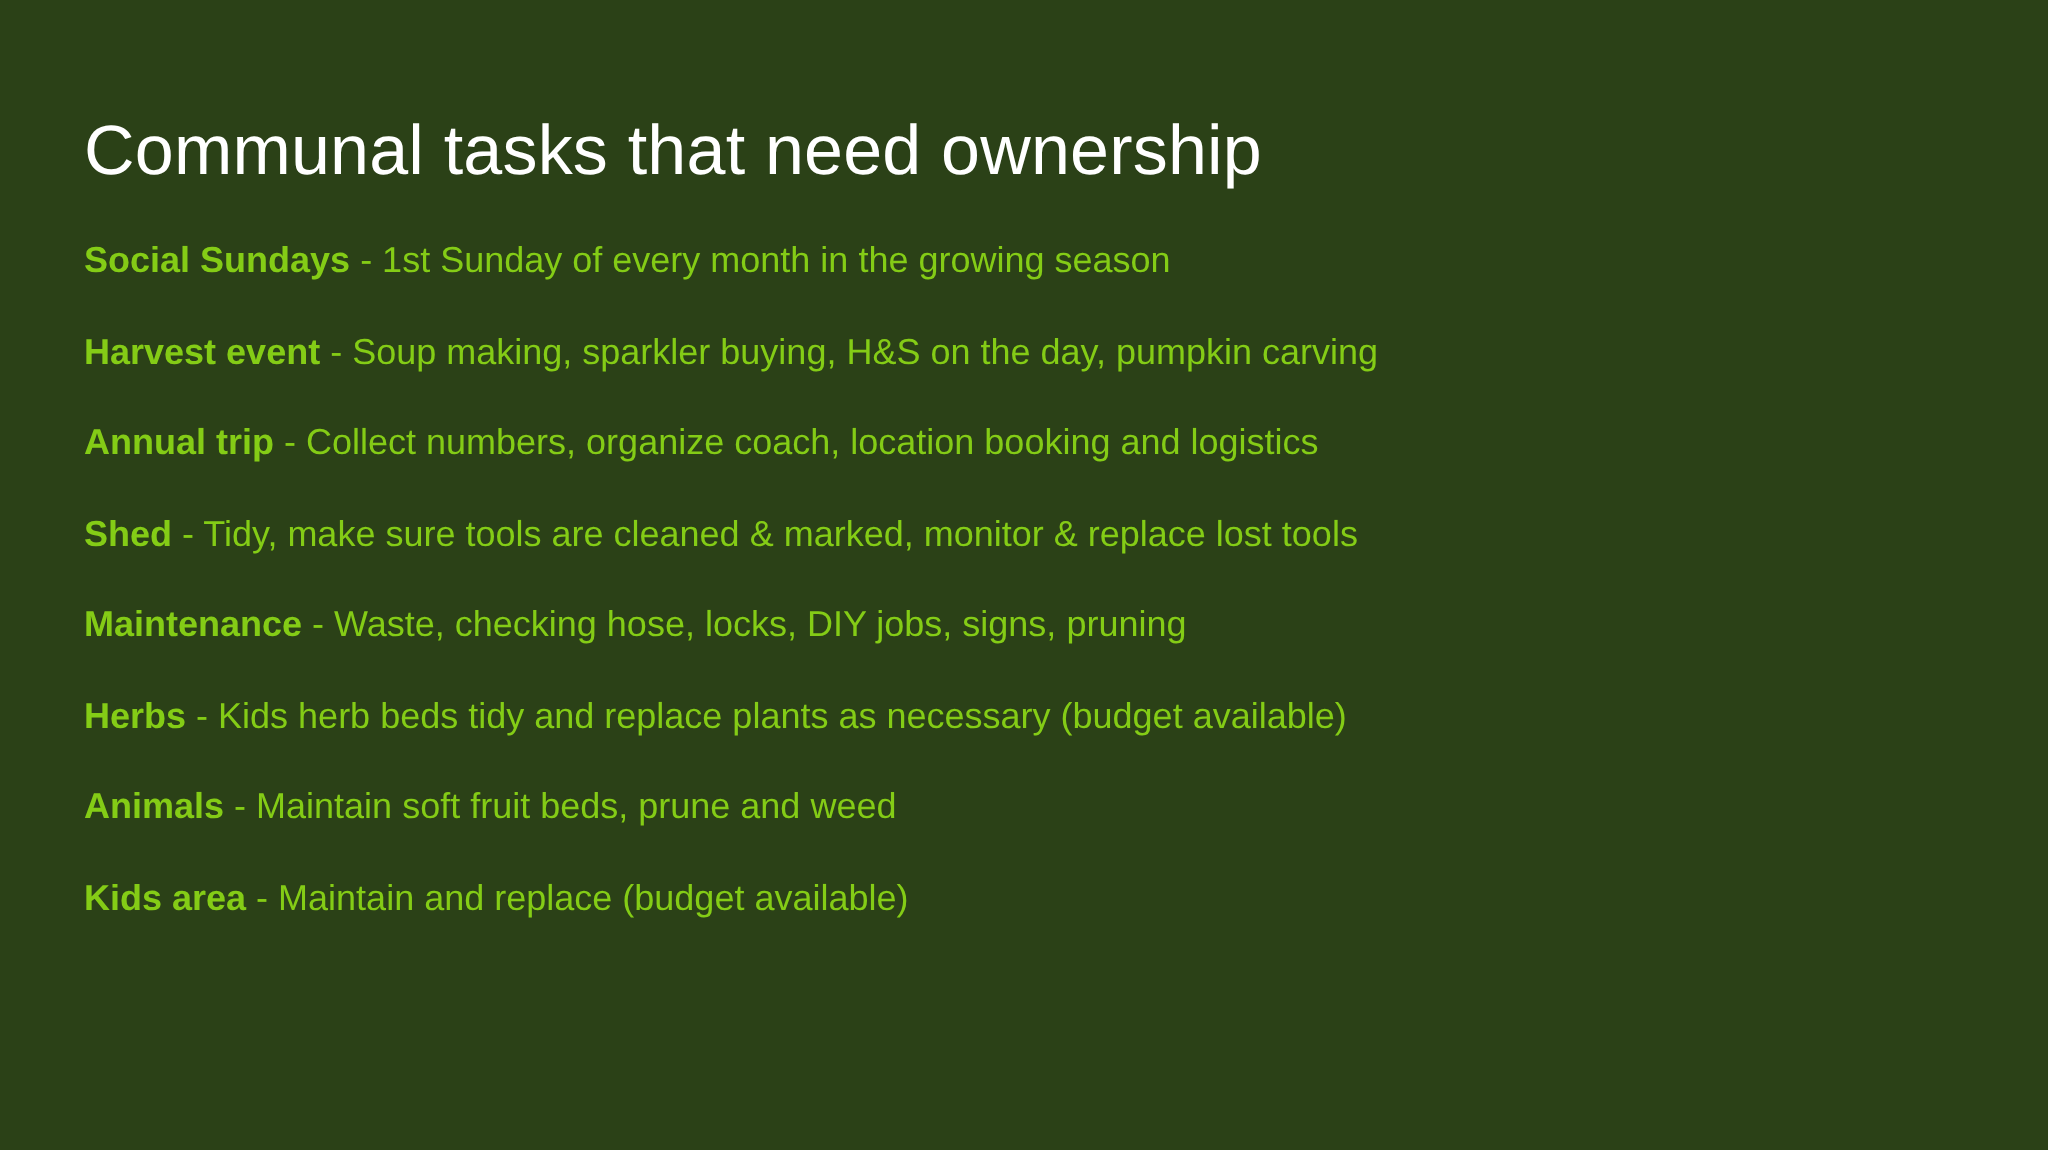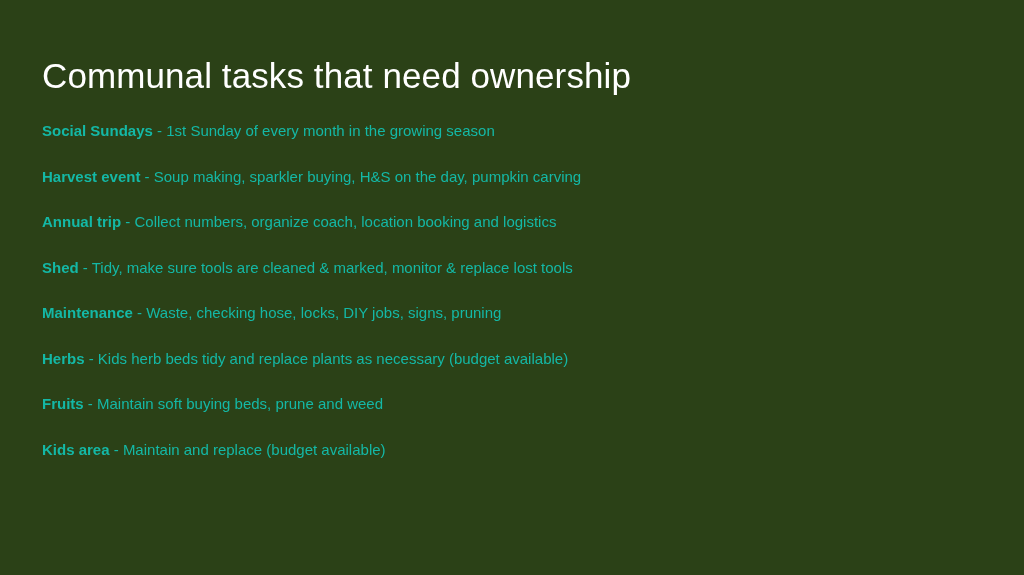--- a/index.html
+++ b/index.html
@@ -29,22 +29,22 @@
     letter-spacing: 0.1px;
     margin: 0 0 22px 0;
     white-space: nowrap;
   }
   .task-list {
     list-style: none;
     margin: 0;
     padding: 0;
   }
   .task-item {
-    color: #14b8a6;
-    font-size: 15px;
+    color: #84cc16;
+    font-size: 18px;
     line-height: 23px;
     margin: 0 0 22.5px 0;
     white-space: nowrap;
   }
   .task-item:last-child {
     margin-bottom: 4px;
   }
   .task-term {
     font-weight: bold;
   }
@@ -71,19 +71,19 @@
     <li class="task-item">
       <span class="task-term">Shed</span><span class="task-desc"> - Tidy, make sure tools are cleaned &amp; marked, monitor &amp; replace lost tools</span>
     </li>
     <li class="task-item">
       <span class="task-term">Maintenance</span><span class="task-desc"> - Waste, checking hose, locks, DIY jobs, signs, pruning</span>
     </li>
     <li class="task-item">
       <span class="task-term">Herbs</span><span class="task-desc"> - Kids herb beds tidy and replace plants as necessary (budget available)</span>
     </li>
     <li class="task-item">
-      <span class="task-term">Fruits</span><span class="task-desc"> - Maintain soft buying beds, prune and weed</span>
+      <span class="task-term">Animals</span><span class="task-desc"> - Maintain soft fruit beds, prune and weed</span>
     </li>
     <li class="task-item">
       <span class="task-term">Kids area</span><span class="task-desc"> - Maintain and replace (budget available)</span>
     </li>
   </ul>
 </div>
 
 </body></html>

